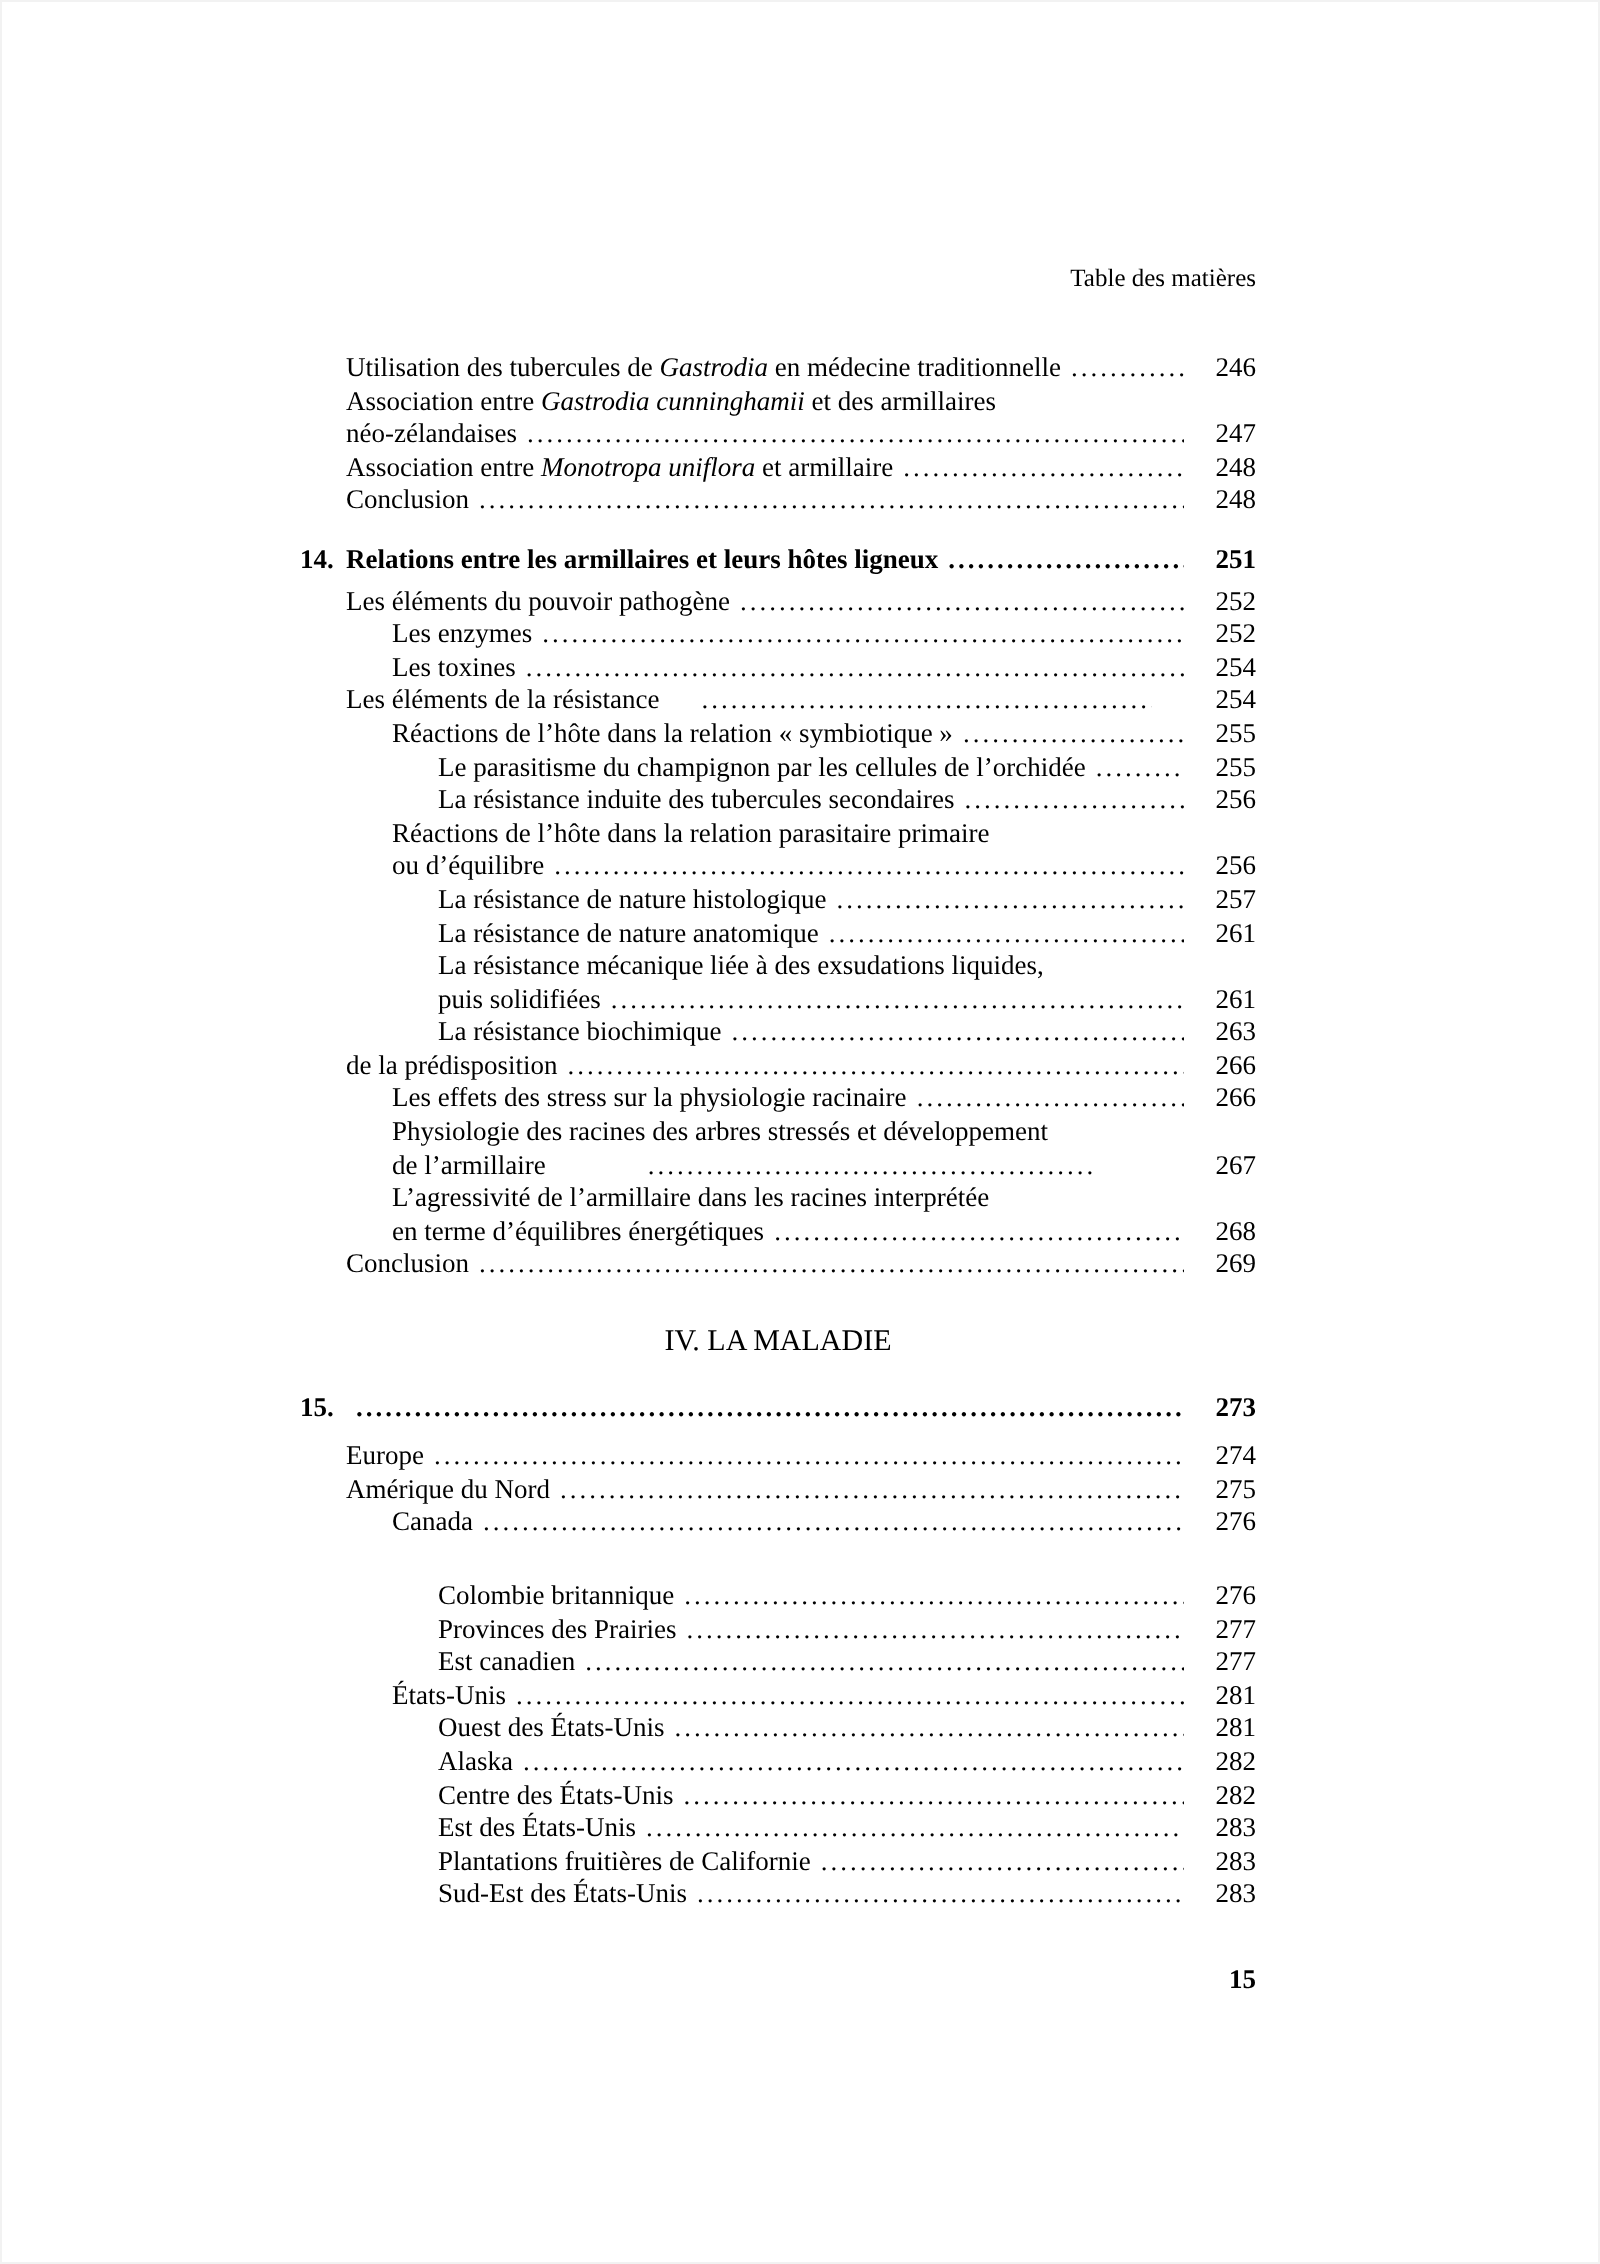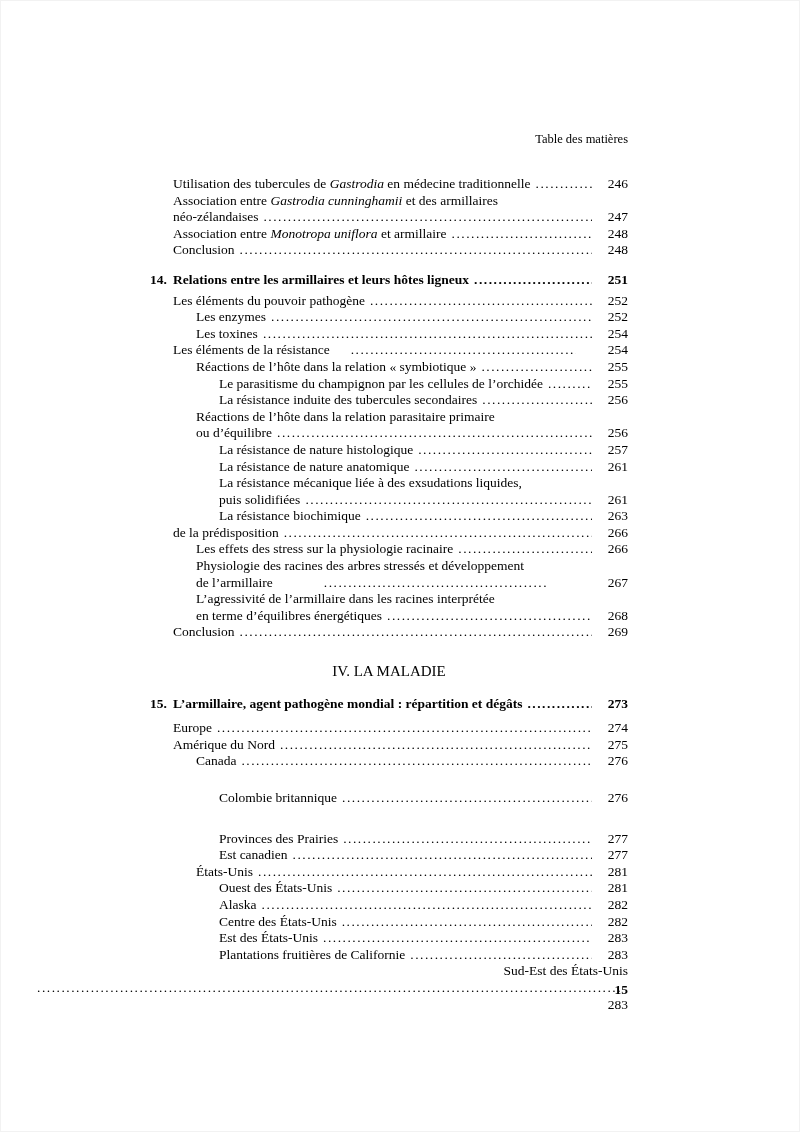--- a/index.html
+++ b/index.html
@@ -213,21 +213,20 @@
           <div class="line" style="padding-left: 23px;">
             <span class="txt"><span>Conclusion</span></span>
             <span class="dots">........................................................................................................................</span>
             <span class="page-ref">269</span>
           </div>
         </div>
         <div class="part-heading" style="margin-top: 22px;">IV. LA MALADIE</div>
         <div class="entry bold" style="margin-top: 16px;">
           <div class="line" style="padding-left: 0px;">
             <span class="num">15.</span>
-            <span class="txt"><span>L’armillaire, agent pathogène mondial : répartition et dégâts</span></span>
             <span class="dots">........................................................................................................................</span>
             <span class="page-ref">273</span>
           </div>
         </div>
         <div class="entry" style="margin-top: 8px;">
           <div class="line" style="padding-left: 23px;">
             <span class="txt"><span>Europe</span></span>
             <span class="dots">........................................................................................................................</span>
             <span class="page-ref">274</span>
           </div>
@@ -247,21 +246,21 @@
           </div>
         </div>
         <div class="entry">
           <div class="line" style="padding-left: 69px; margin-top: 20px;">
             <span class="txt"><span>Colombie britannique</span></span>
             <span class="dots">........................................................................................................................</span>
             <span class="page-ref">276</span>
           </div>
         </div>
         <div class="entry">
-          <div class="line" style="padding-left: 69px; margin-top: 24px;">
+          <div class="line" style="padding-left: 69px;">
             <span class="txt"><span>Provinces des Prairies</span></span>
             <span class="dots">........................................................................................................................</span>
             <span class="page-ref">277</span>
           </div>
         </div>
         <div class="entry">
           <div class="line" style="padding-left: 69px;">
             <span class="txt"><span>Est canadien</span></span>
             <span class="dots">........................................................................................................................</span>
             <span class="page-ref">277</span>
@@ -303,21 +302,21 @@
           </div>
         </div>
         <div class="entry">
           <div class="line" style="padding-left: 69px;">
             <span class="txt"><span>Plantations fruitières de Californie</span></span>
             <span class="dots">........................................................................................................................</span>
             <span class="page-ref">283</span>
           </div>
         </div>
         <div class="entry">
-          <div class="line" style="padding-left: 69px; flex-direction: column;">
+          <div class="line" style="padding-left: 69px;">
             <span class="txt"><span>Sud-Est des États-Unis</span></span>
             <span class="dots">........................................................................................................................</span>
             <span class="page-ref">283</span>
           </div>
         </div>
       </div>
   </div>
   <div class="folio">15</div>
 </div>
 

